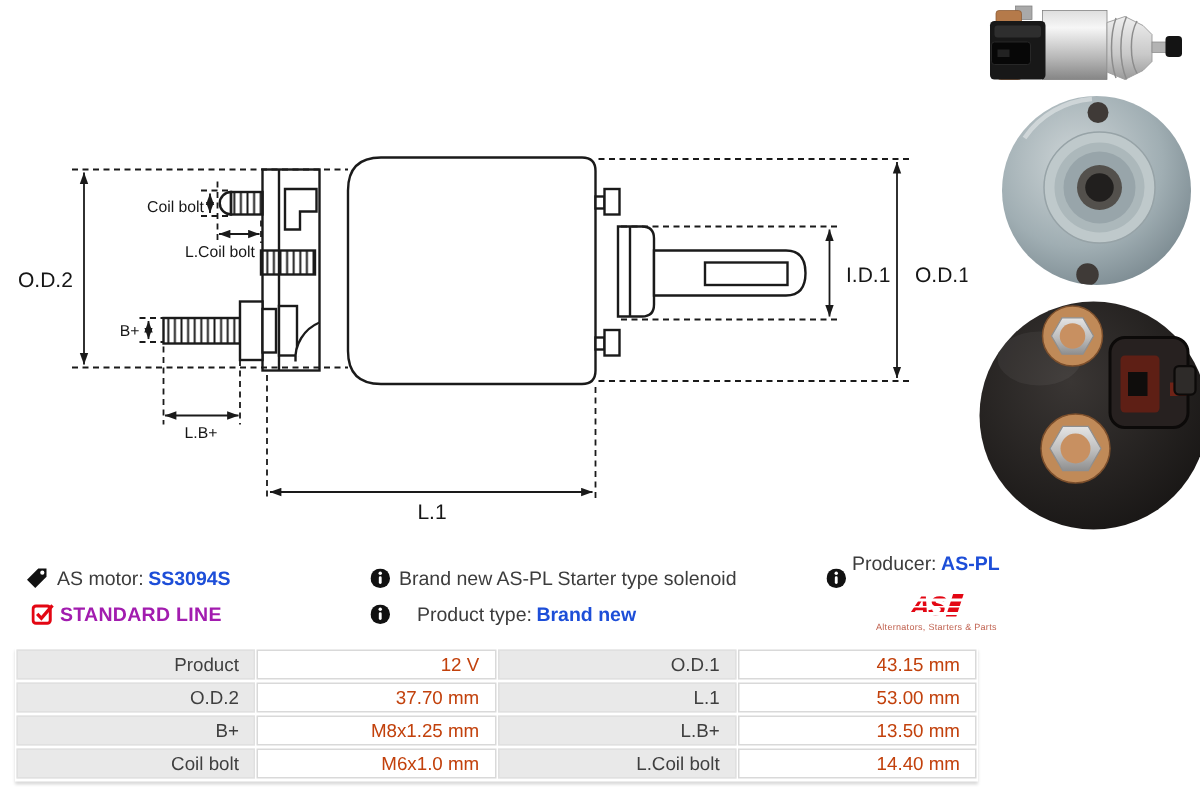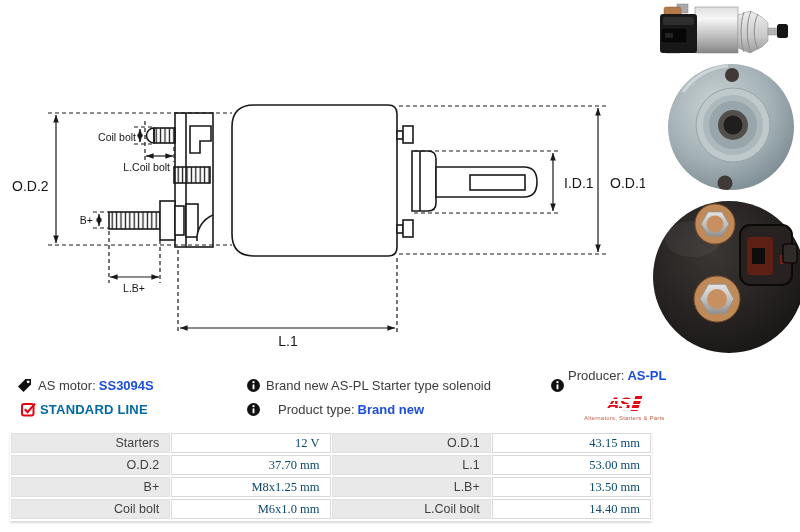--- a/index.html
+++ b/index.html
@@ -16,37 +16,37 @@
   .dim { fill:none; stroke:#1a1a1a; stroke-width:1.2; }
   .dim-text { fill:#161616; }
   .dim-text.lg { font-size:14px; }
   .dim-text.sm { font-size:10.5px; }
   
   .photo { position:absolute; }
   
   .inf { position:absolute; font-size:13px; color:#3c3c3c; white-space:nowrap; line-height:15px; }
   .inf b { color:#1d4ed8; margin-left:3px; }
   .ic { position:absolute; }
-  .std { position:absolute; font-size:13px; font-weight:bold; color:#0369a1; letter-spacing:.2px; white-space:nowrap; }
+  .std { position:absolute; font-size:13px; font-weight:bold; color:#a21caf; letter-spacing:.2px; white-space:nowrap; }
   .as-logo { position:absolute; left:584px; top:395px; width:70px; text-align:center; }
   .as-logo-mark { position:relative; display:inline-block; height:18px; padding:0 2px; }
   .as-logo-as {
     font-style:italic; font-weight:bold; font-size:18px; line-height:18px;
     color:#e30613; letter-spacing:-1px; display:inline-block; transform:skewX(-6deg);
   }
   .as-logo-bar { position:absolute; right:-7px; top:1px; width:7px; height:15px; background:#e30613; transform:skewX(-18deg); }
   .as-stripe { position:absolute; left:-6px; right:-10px; height:1.7px; background:#fff; }
   .as-tagline { font-size:6px; color:#c0614f; letter-spacing:.2px; margin-top:1px; white-space:nowrap; }
   
   .spec { position:absolute; left:10px; top:431px; width:642px;
     border-collapse:separate; border-spacing:1px 2px; table-layout:fixed;
     background:#fff; box-shadow:0 2px 2px rgba(0,0,0,.15); font-size:12.5px; }
   .spec td { height:20px; padding:0 10px; text-align:right; vertical-align:middle; }
   .spec td.lab { background:#e9e9e9; border:1px solid #e0e0e0; color:#3f3f3f; }
-  .spec td.val { background:#fff; border:1px solid #d9d9d9; color:#0c4a6e;font-family:Liberation Serif, serif; }
+  .spec td.val { background:#fff; border:1px solid #d9d9d9; color:#c2410c; }
 </style>
 </head>
 <body>
 
 <div class="page">
 
   <svg class="drawing" width="645" height="368" viewBox="0 0 645 368">
     <defs>
       <pattern id="hatch" patternUnits="userSpaceOnUse" width="4.4" height="24">
         <line x1="2.2" y1="0" x2="2.2" y2="24" stroke="#1a1a1a" stroke-width="1.3"></line>
@@ -246,21 +246,21 @@
         <span class="as-stripe" style="top:8.5px;"></span>
         <span class="as-stripe" style="top:13px;"></span>
       </span>
       <div class="as-tagline">Alternators, Starters &amp; Parts</div>
     </div>
   </div>
 
   <table class="spec">
     <tbody>
       <tr>
-        <td class="lab">Starters</td>
+        <td class="lab">Product</td>
         <td class="val">12 V</td>
         <td class="lab">O.D.1</td>
         <td class="val">43.15 mm</td>
       </tr>
       <tr>
         <td class="lab">O.D.2</td>
         <td class="val">37.70 mm</td>
         <td class="lab">L.1</td>
         <td class="val">53.00 mm</td>
       </tr>

